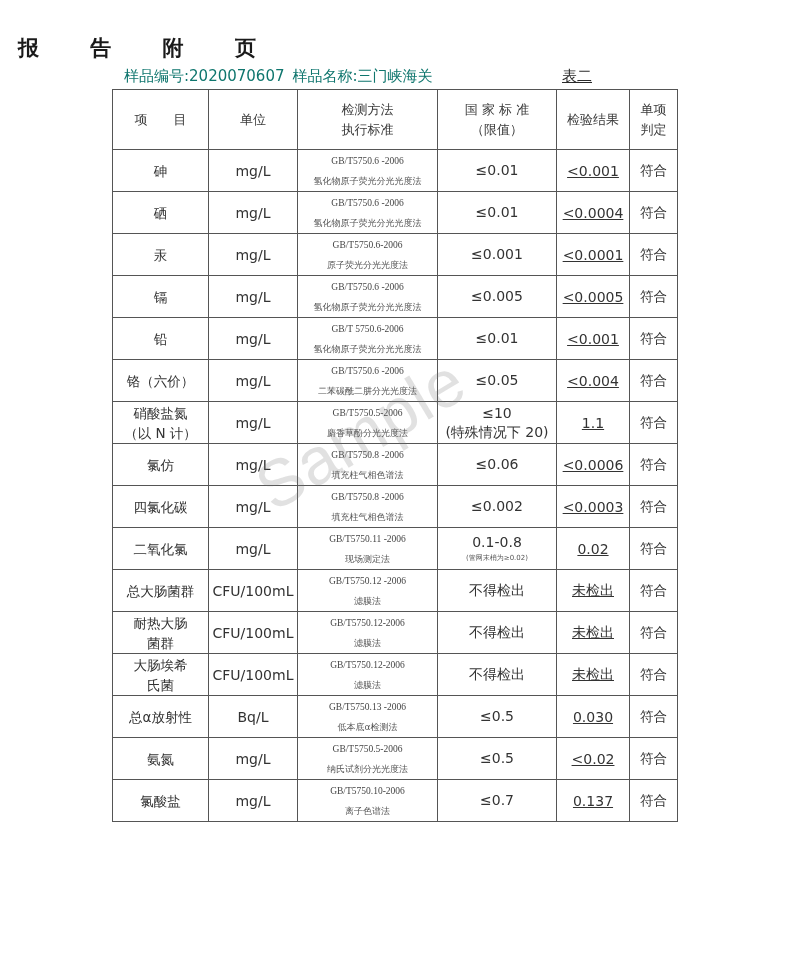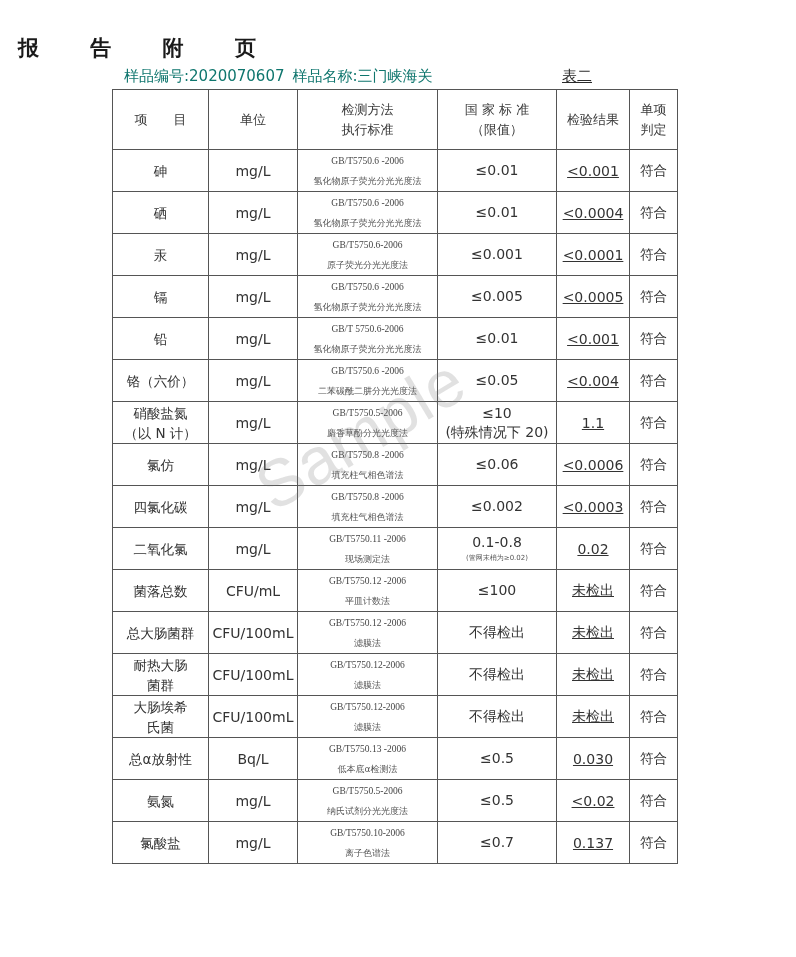--- a/index.html
+++ b/index.html
@@ -227,31 +227,20 @@
         <td class="c-unit"><span>mg/L</span></td>
         <td class="c-method">
           <span class="std">GB/T5750.11 -2006</span>
           <span class="mname">现场测定法</span>
         </td>
         <td class="c-limit"><span>0.1-0.8</span><span class="note">(管网末梢为≥0.02)</span></td>
         <td class="c-result"><span>0.02</span></td>
         <td class="c-verdict"><span>符合</span></td>
       </tr>
       <tr>
-        <td class="c-item"><span>菌落总数</span></td>
-        <td class="c-unit"><span>CFU/mL</span></td>
-        <td class="c-method">
-          <span class="std">GB/T5750.12 -2006</span>
-          <span class="mname">平皿计数法</span>
-        </td>
-        <td class="c-limit"><span>≤100</span></td>
-        <td class="c-result"><span>未检出</span></td>
-        <td class="c-verdict"><span>符合</span></td>
-      </tr>
-      <tr>
         <td class="c-item"><span>总大肠菌群</span></td>
         <td class="c-unit"><span>CFU/100mL</span></td>
         <td class="c-method">
           <span class="std">GB/T5750.12 -2006</span>
           <span class="mname">滤膜法</span>
         </td>
         <td class="c-limit"><span>不得检出</span></td>
         <td class="c-result"><span>未检出</span></td>
         <td class="c-verdict"><span>符合</span></td>
       </tr>

